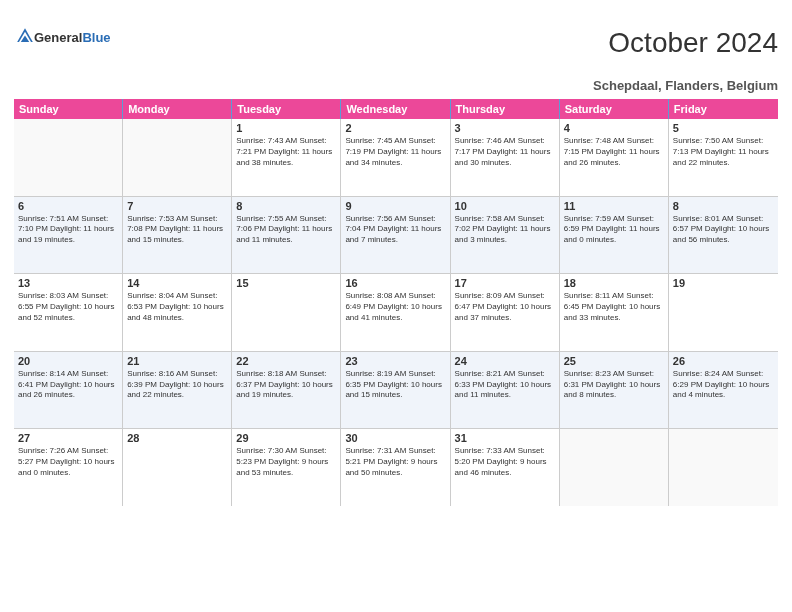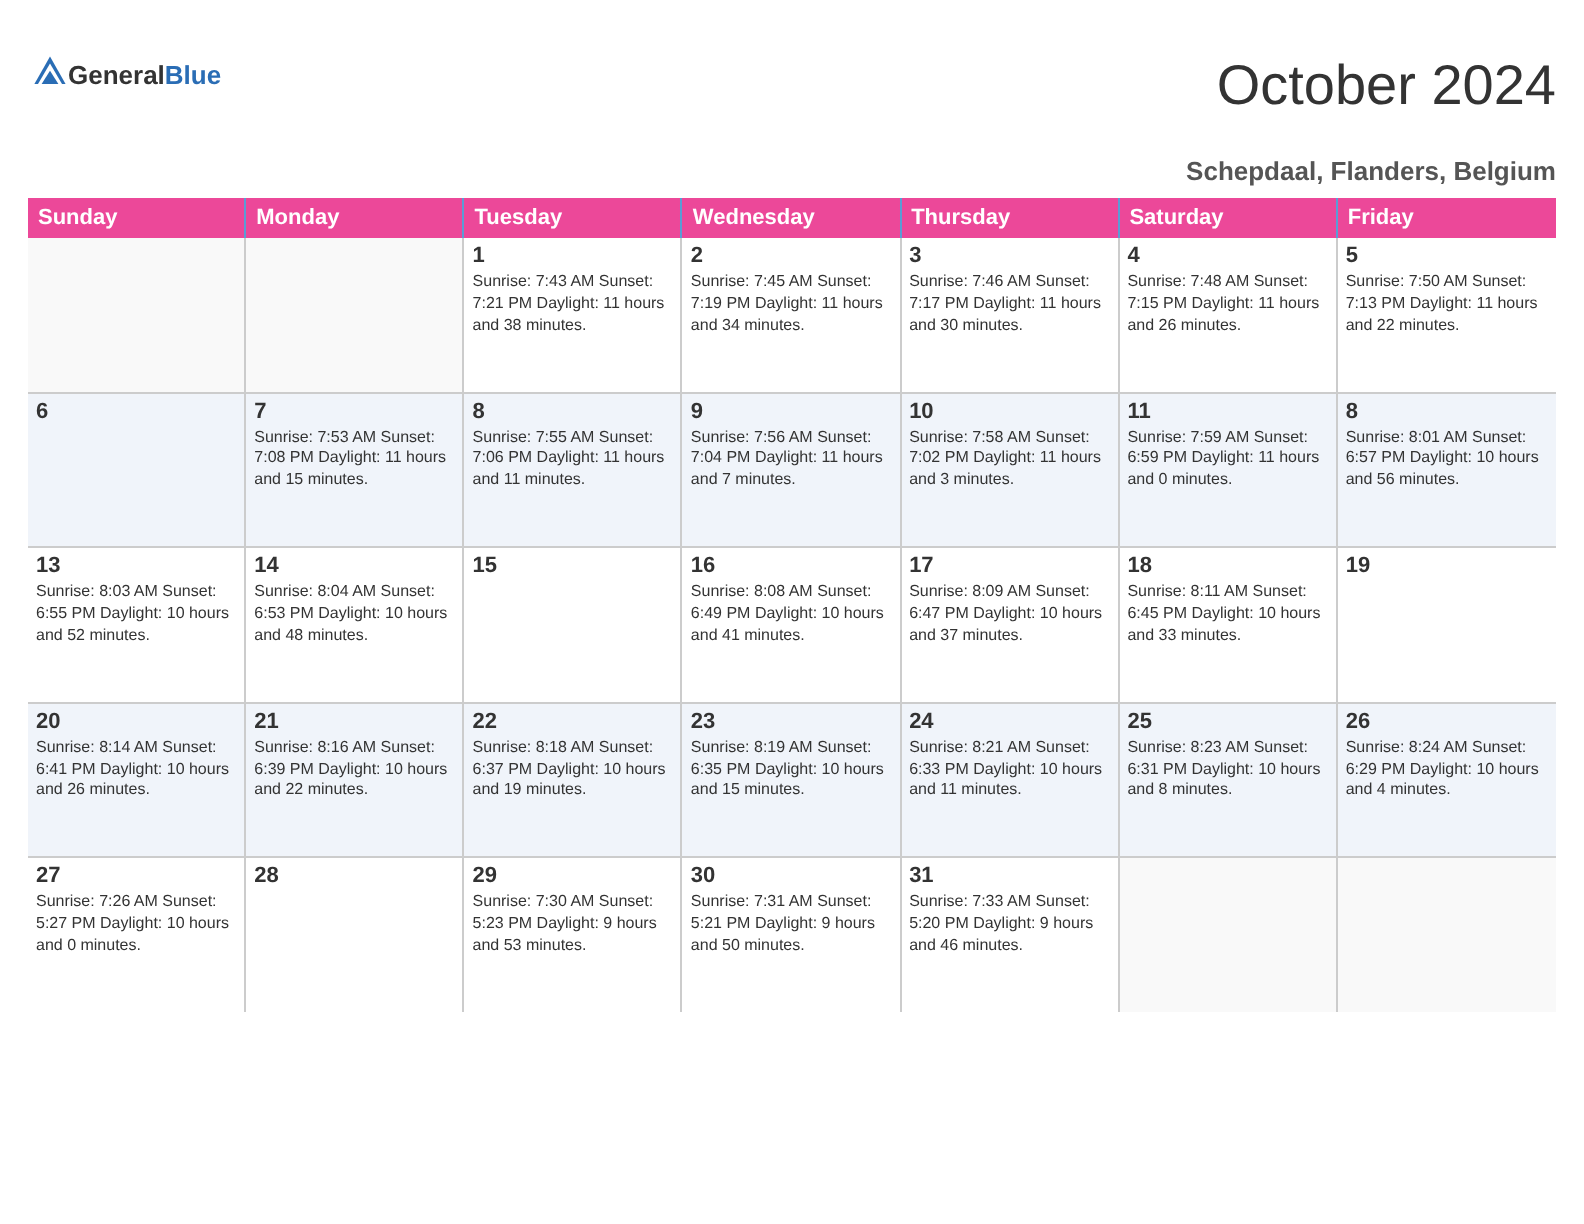--- a/index.html
+++ b/index.html
@@ -181,20 +181,23 @@
           <div class="cal-cell">
             <span class="day-number">5</span>
             <div class="cell-info">Sunrise: 7:50 AM
 Sunset: 7:13 PM
 Daylight: 11 hours and 22 minutes.</div>
           </div>
         </div>
         <div class="cal-week">
           <div class="cal-cell">
             <span class="day-number">6</span>
+            <div class="cell-info">Sunrise: 7:51 AM
+Sunset: 7:10 PM
+Daylight: 11 hours and 19 minutes.</div>
           </div>
           <div class="cal-cell">
             <span class="day-number">7</span>
             <div class="cell-info">Sunrise: 7:53 AM
 Sunset: 7:08 PM
 Daylight: 11 hours and 15 minutes.</div>
           </div>
           <div class="cal-cell">
             <span class="day-number">8</span>
             <div class="cell-info">Sunrise: 7:55 AM

